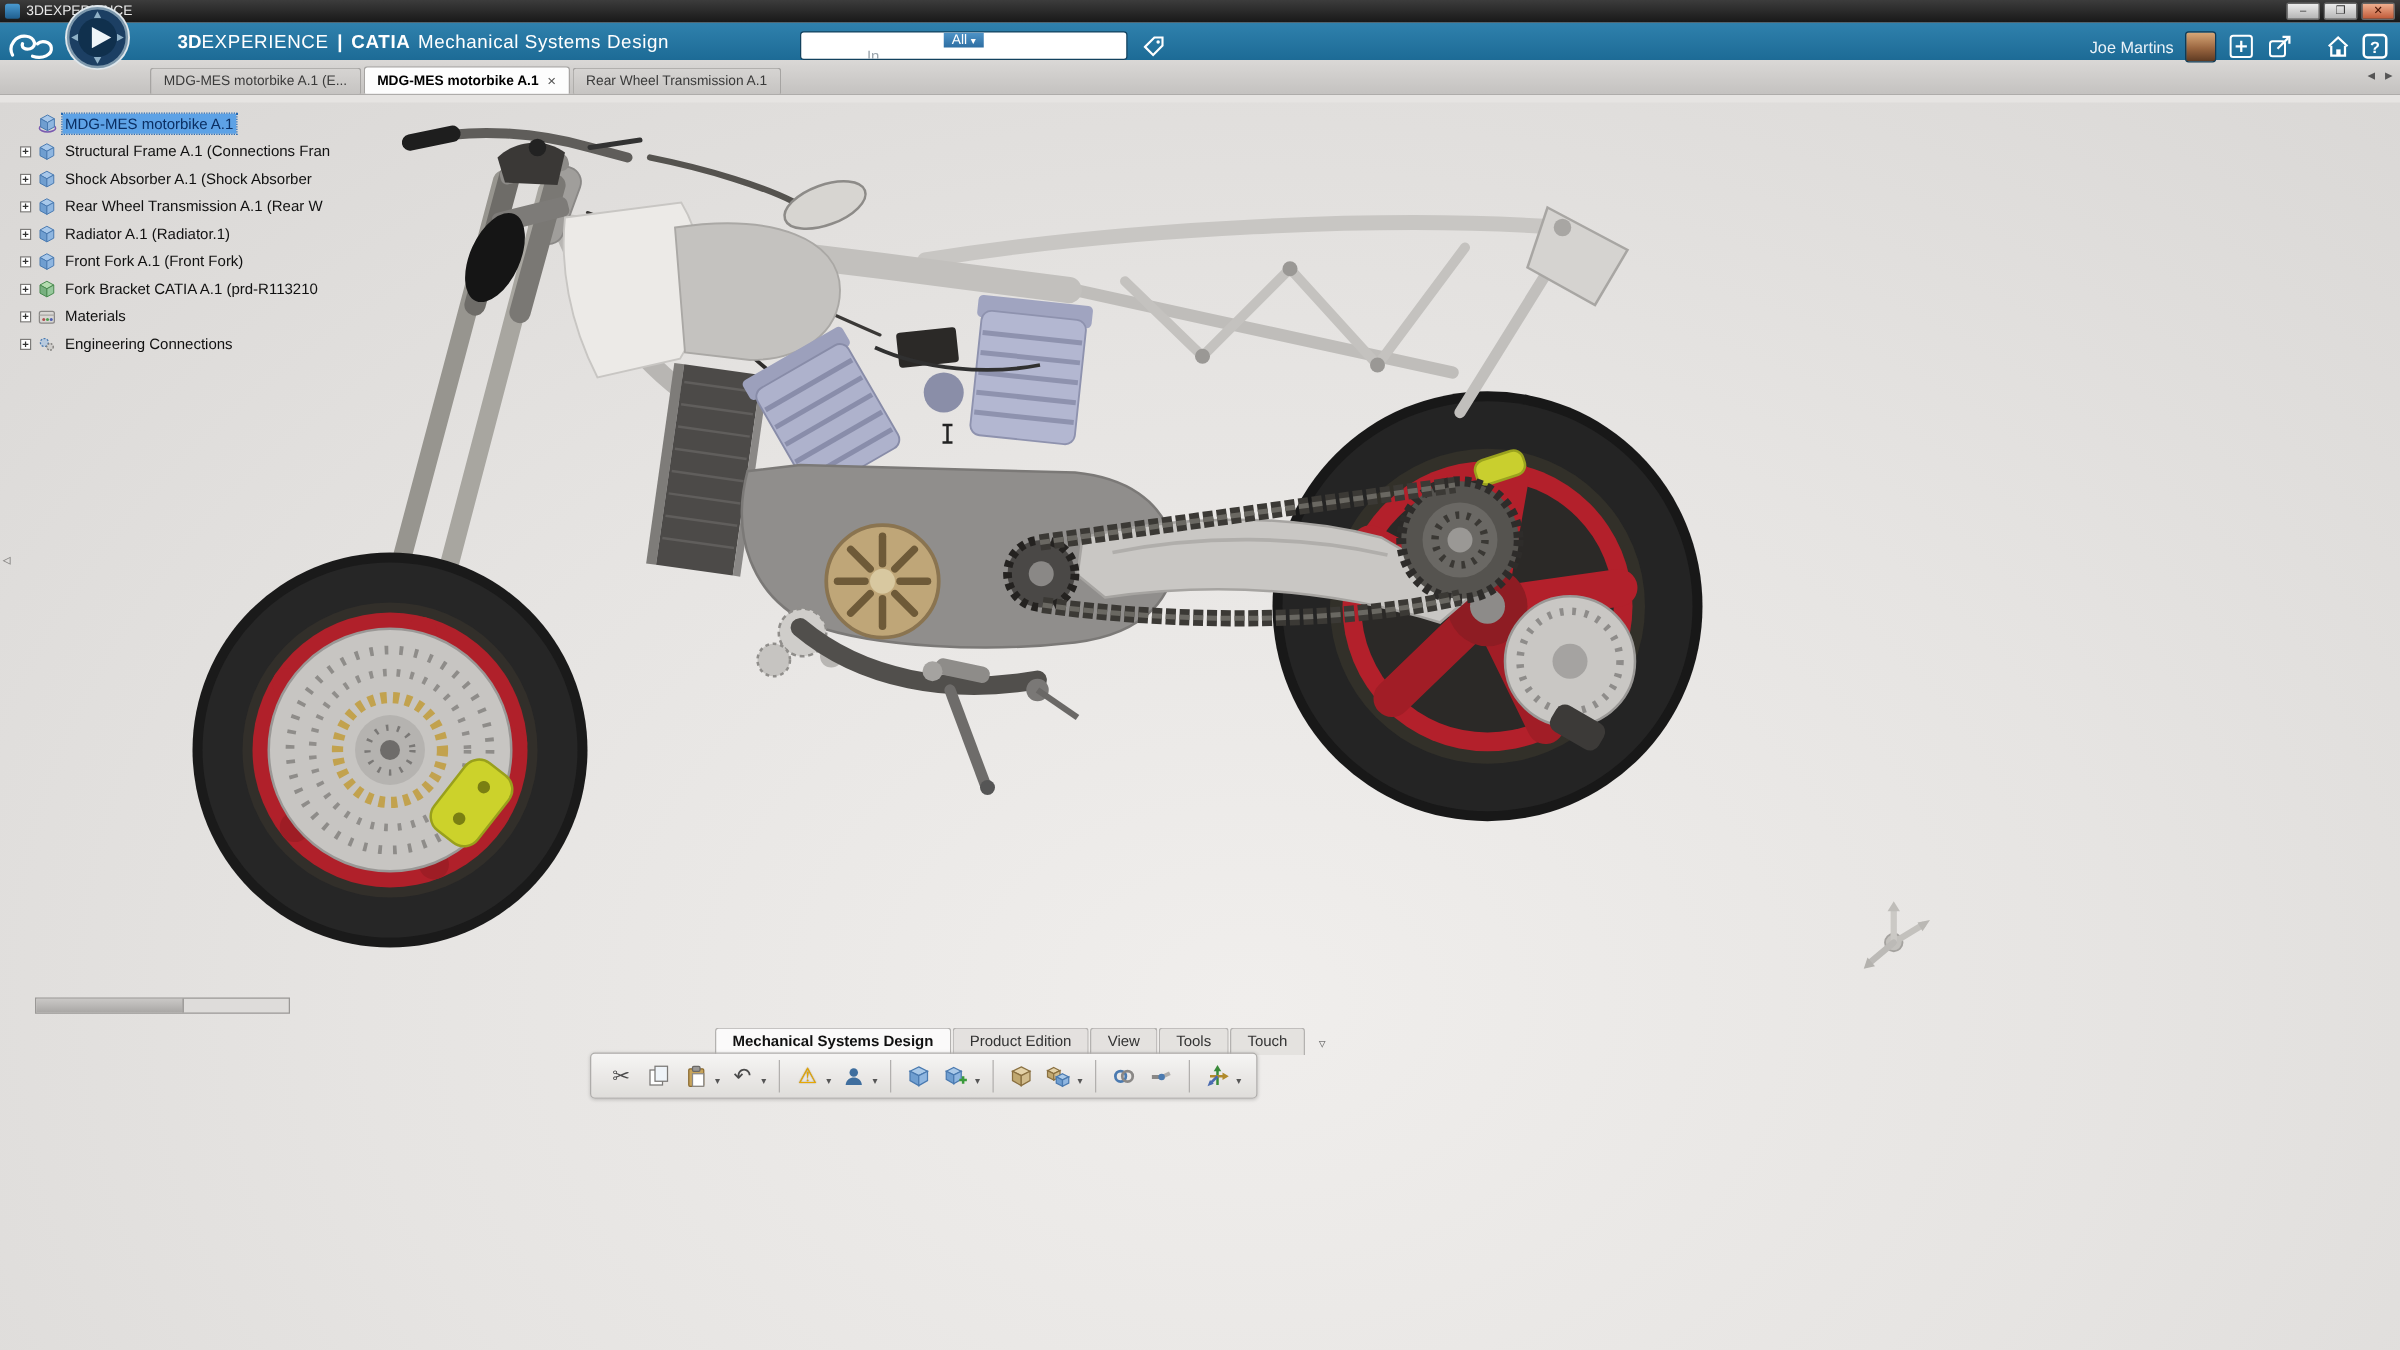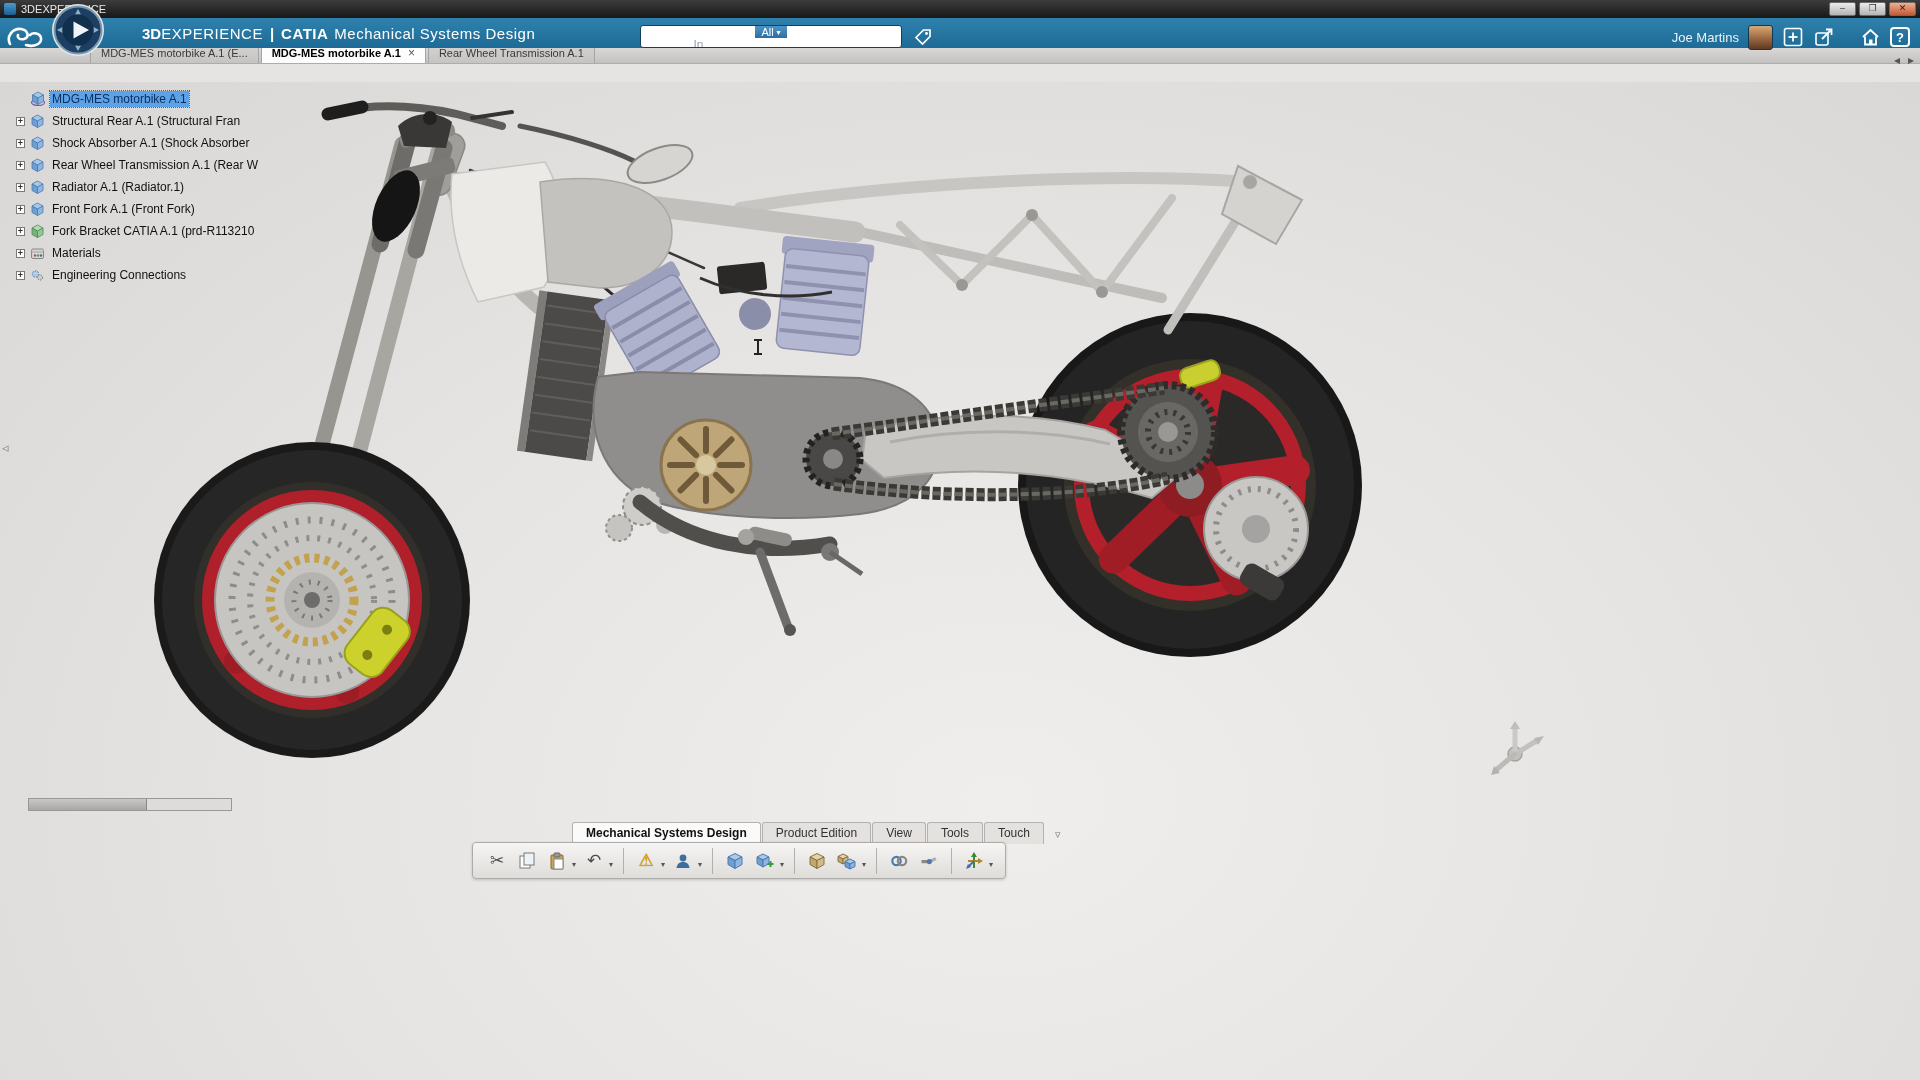--- a/index.html
+++ b/index.html
@@ -33,21 +33,21 @@
   .search-go { width:26px; height:100%; display:flex; align-items:center; justify-content:center; border-left:1px solid #d0d0d0; background:#f4f4f4; }
   
   .user-wrap { position:absolute; right:10px; top:0; height:38px; display:flex; align-items:center; gap:9px; }
   .user-name { font-size:13px; color:#eaf2f8; }
   .avatar { width:25px; height:25px; border-radius:3px; border:1px solid #0f3a55; background:linear-gradient(#d8a878 0%, #9a6640 55%, #5e3a22 100%); }
   .hbtn { width:22px; height:22px; display:flex; align-items:center; justify-content:center; cursor:default; }
   .hdr-help { width:20px; height:20px; border:2px solid #fff; border-radius:4px; color:#fff; font-weight:bold; font-size:13px; display:flex; align-items:center; justify-content:center; }
   .hgap { width:6px; }
 
   
-  .tabbar { height:16px; background:linear-gradient(#dad8d6,#c4c2c0); border-bottom:1px solid #aeacaa; display:flex; align-items:flex-end; padding-left:90px; position:relative; z-index:10;text-align:center; }
+  .tabbar { height:28px; background:linear-gradient(#dad8d6,#c4c2c0); border-bottom:1px solid #aeacaa; display:flex; align-items:flex-end; padding-left:120px; position:relative; z-index:10;text-align:center; }
   .doc-tab { height:21px; display:flex; align-items:center; gap:7px; padding:0 10px; margin-right:2px; font-size:11px; color:#3a3a3a; background:linear-gradient(#d6d4d2,#c6c4c2); border:1px solid #a6a4a2; border-bottom:none; border-radius:3px 3px 0 0; white-space:nowrap; cursor:default; }
   .doc-tab.active { background:#fdfdfd; color:#000; font-weight:bold; height:22px; }
   .tab-close { font-weight:normal; color:#555; font-size:12px; line-height:10px; }
   .tab-scroll { position:absolute; right:6px; top:5px; display:flex; gap:8px; color:#555; font-size:12px; }
   .tab-scroll span { cursor:default; }
 
   
   .viewport { position:absolute; left:0; top:82px; width:1920px; height:998px; background:radial-gradient(ellipse at 52% 72%, #f0eeec 0%, #e6e4e2 50%, #d9d7d5 100%); overflow:hidden; }
   .bike-svg { position:absolute; left:0; top:0; }
 
@@ -420,21 +420,21 @@
 
     <div class="tree-row tree-sub">
       <span class="expander">+</span>
       <span class="t-icon">
           <svg width="15" height="15" viewBox="0 0 15 15">
             <polygon points="7.5,1 13,4 7.5,7 2,4" fill="#a8c8ea" stroke="#4a7ab0" stroke-width=".8"></polygon>
             <polygon points="2,4 7.5,7 7.5,13.5 2,10.5" fill="#6f9ed0" stroke="#4a7ab0" stroke-width=".8"></polygon>
             <polygon points="13,4 13,10.5 7.5,13.5 7.5,7" fill="#8fb6e0" stroke="#4a7ab0" stroke-width=".8"></polygon>
           </svg>
         </span>
-      <span class="t-label">Structural Rear A.1 (Structural Fran</span>
+      <span class="t-label">Structural Frame A.1 (Connections Fran</span>
     </div>
     <div class="tree-row tree-sub">
       <span class="expander">+</span>
       <span class="t-icon">
           <svg width="15" height="15" viewBox="0 0 15 15">
             <polygon points="7.5,1 13,4 7.5,7 2,4" fill="#a8c8ea" stroke="#4a7ab0" stroke-width=".8"></polygon>
             <polygon points="2,4 7.5,7 7.5,13.5 2,10.5" fill="#6f9ed0" stroke="#4a7ab0" stroke-width=".8"></polygon>
             <polygon points="13,4 13,10.5 7.5,13.5 7.5,7" fill="#8fb6e0" stroke="#4a7ab0" stroke-width=".8"></polygon>
           </svg>
         </span>

